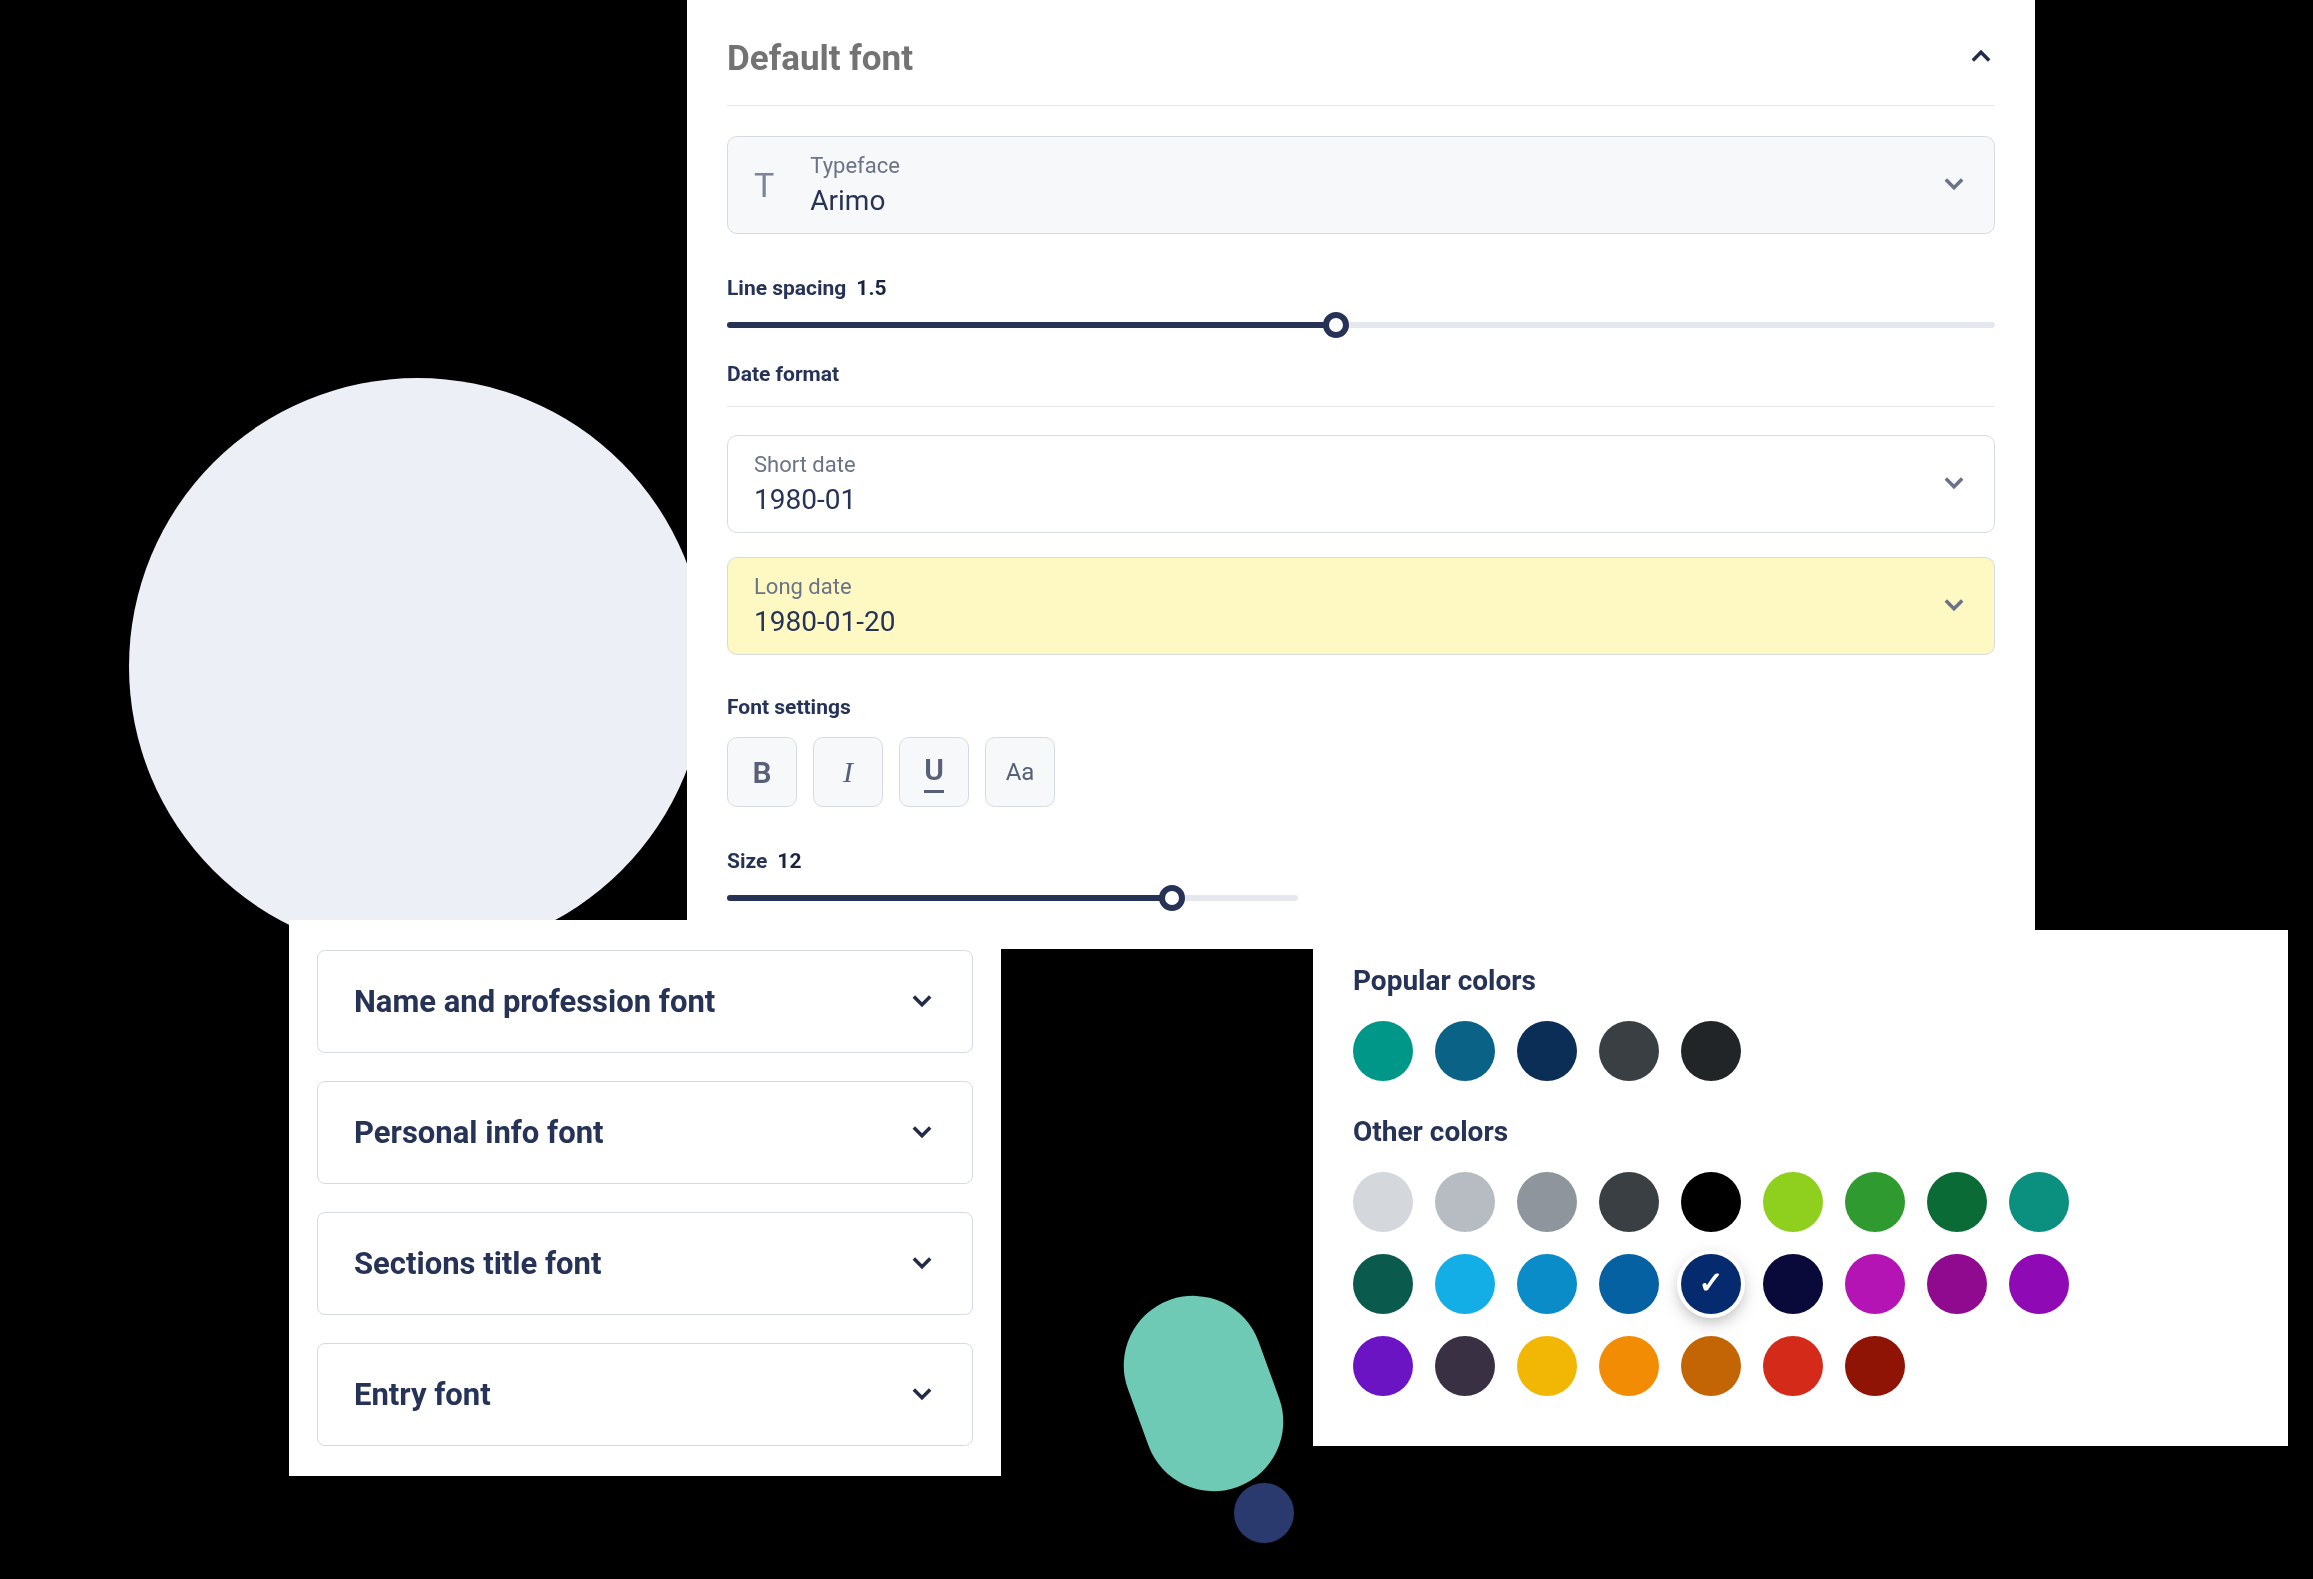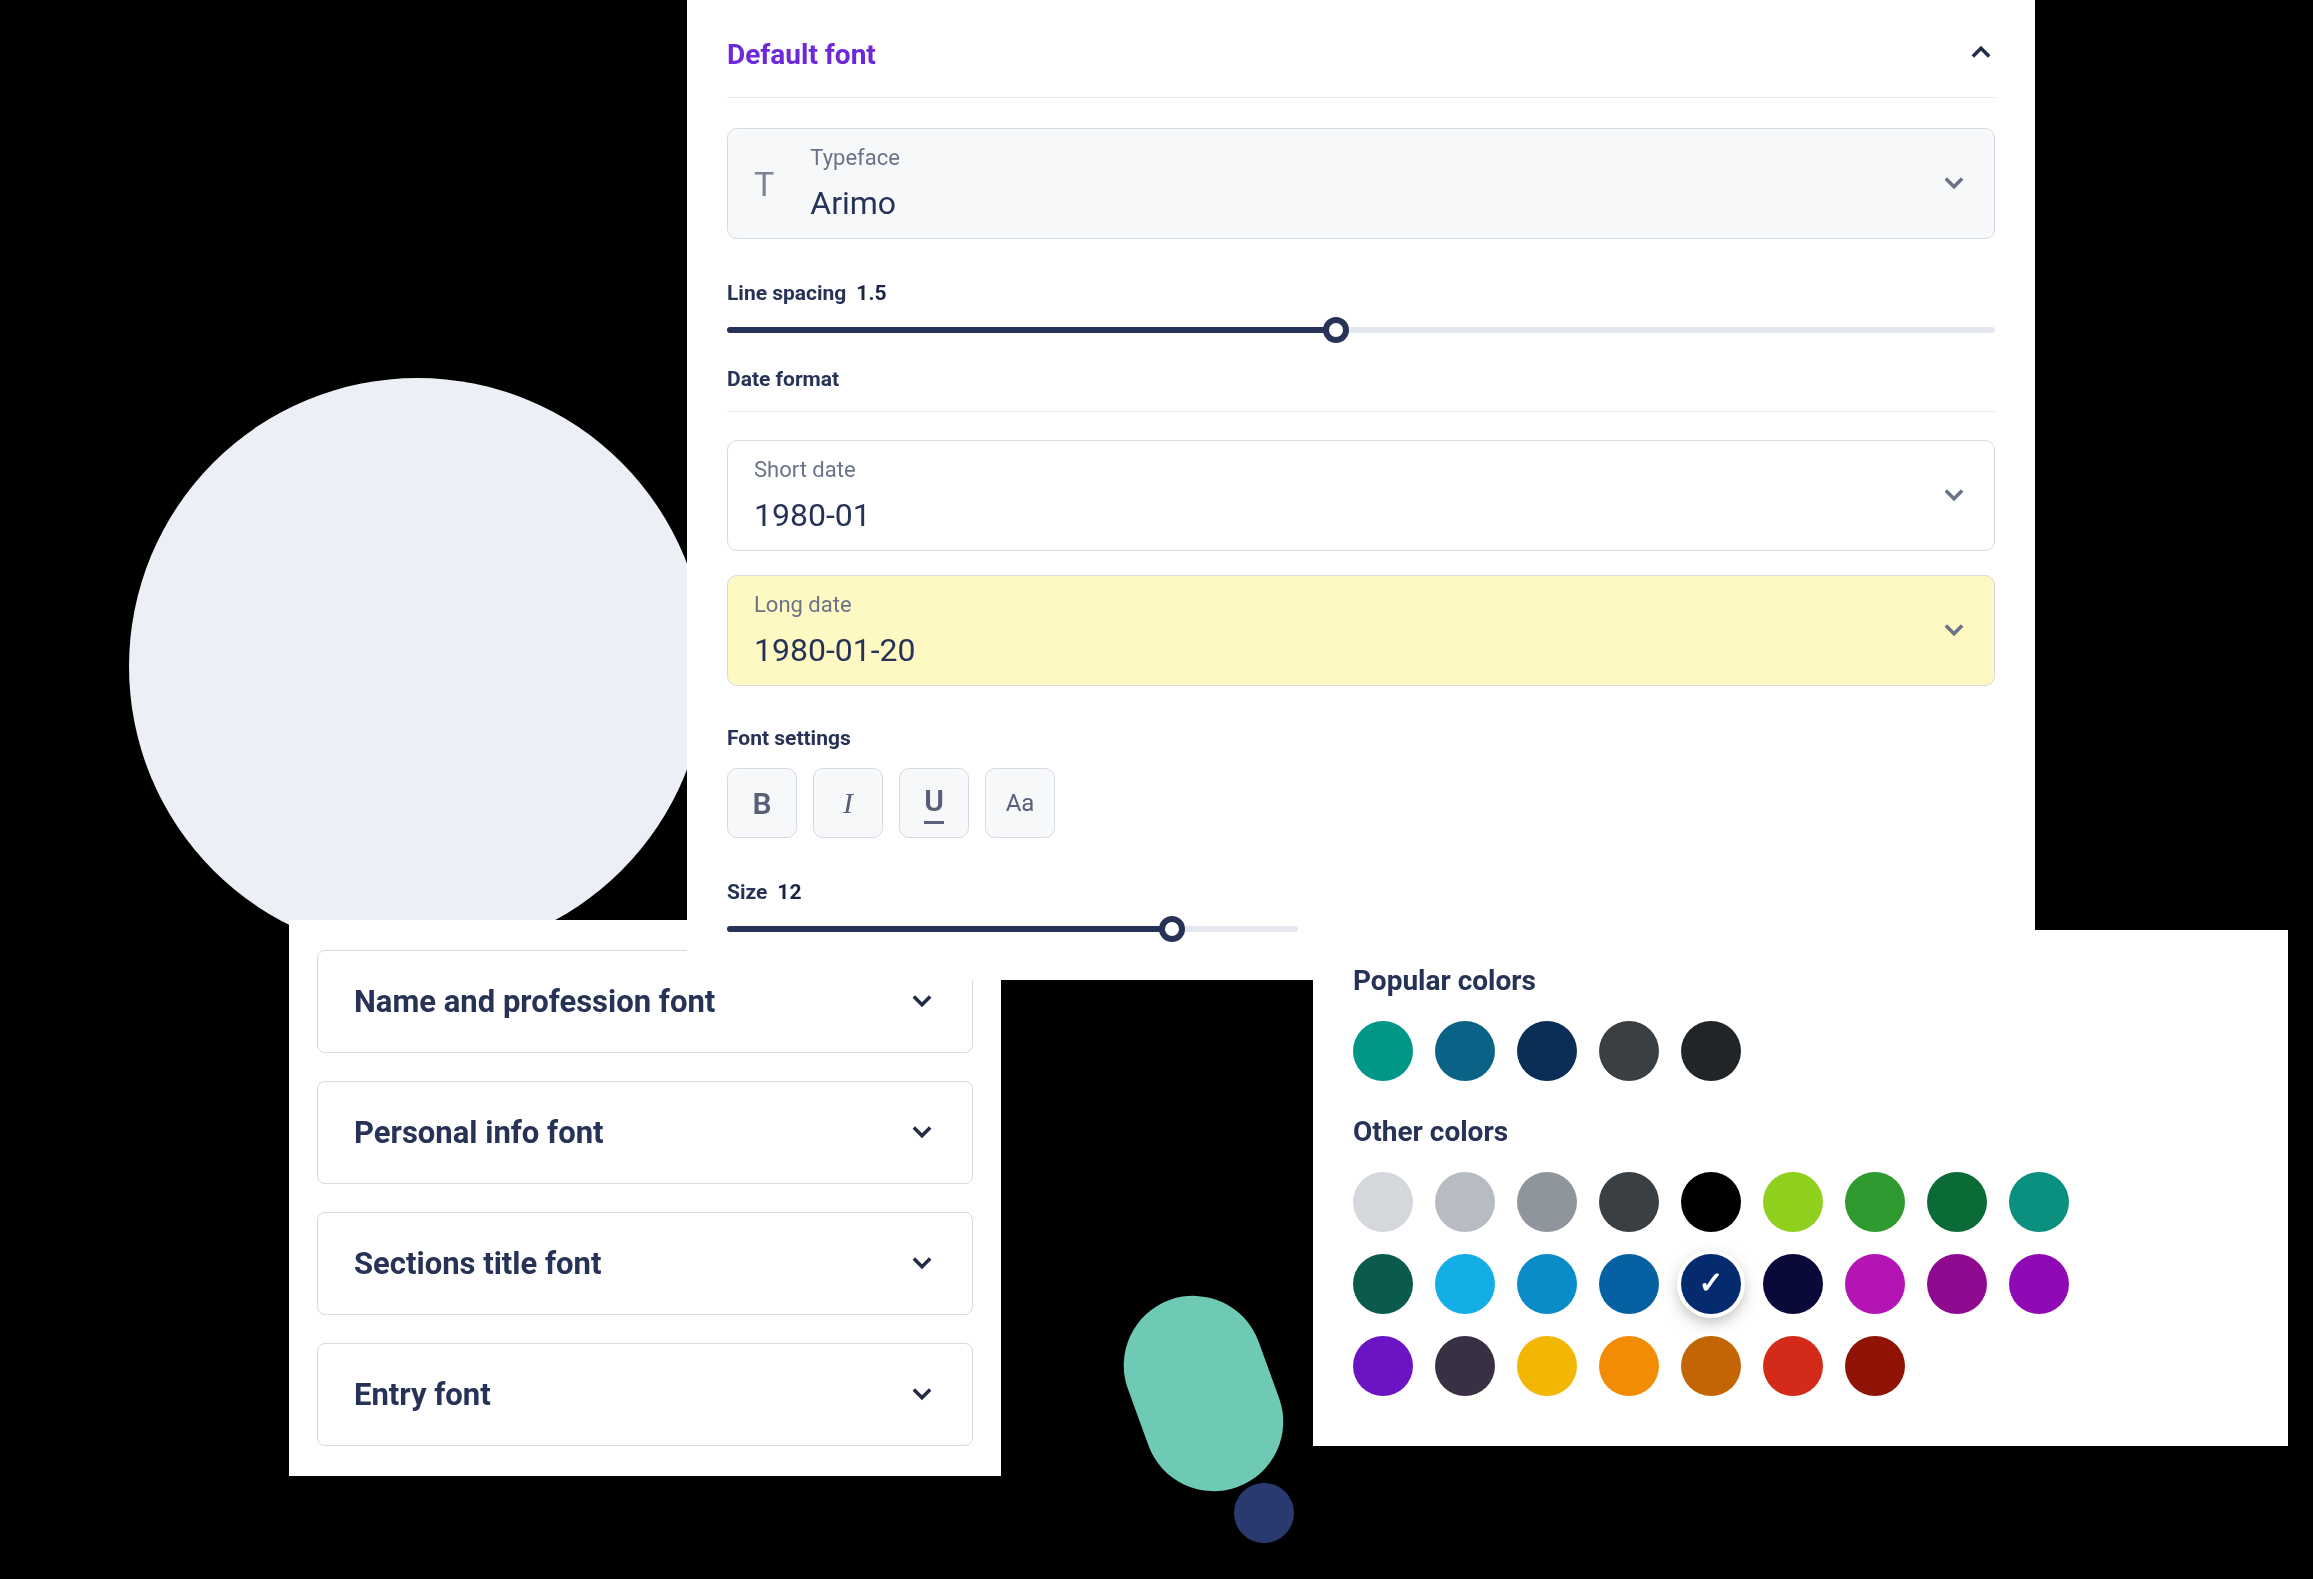--- a/index.html
+++ b/index.html
@@ -75,43 +75,43 @@
     width: 1348px;
     background: #fff;
     padding: 38px 40px 48px 40px;
   }
   .section-title-row {
     display: flex;
     justify-content: space-between;
     align-items: center;
   }
   .section-title {
-    font-size: 28px;
+    font-size: 35px;
     font-weight: 700;
-    color: #6d28d9;
+    color: #737373;
   }
 
   .hr { height:1px;background:#e4e7ee;margin:26px 0 30px 0;}
 
   .field-box {
     border: 1px solid #d6dae2;
     border-radius: 10px;
     background: #f7f8fa;
     padding: 16px 26px;
     display: flex;
     align-items: center;
     gap: 36px;
     cursor:pointer;
   }
   .field-box .ticon {
     color:#7c8496;font-size:34px;font-weight:400;
   }
   .field-box .stack { flex:1; }
   .field-label { color:#6a7387;font-size:22px; }
-  .field-value { color:#263357;font-size:32px;margin-top:14px; }
+  .field-value { color:#263357;font-size:28px;margin-top:6px; }
   .field-box .arrow { color:#6a7387; }
 
   .subhead { font-size:21px;font-weight:700;color:#263357;margin-top:42px;display:flex;gap:10px;align-items:baseline;}
   .subhead .val { font-weight:700;color:#1a2440; }
 
   .slider-track {
     position: relative;
     height: 6px;
     background: #e4e7ee;
     border-radius: 3px;

